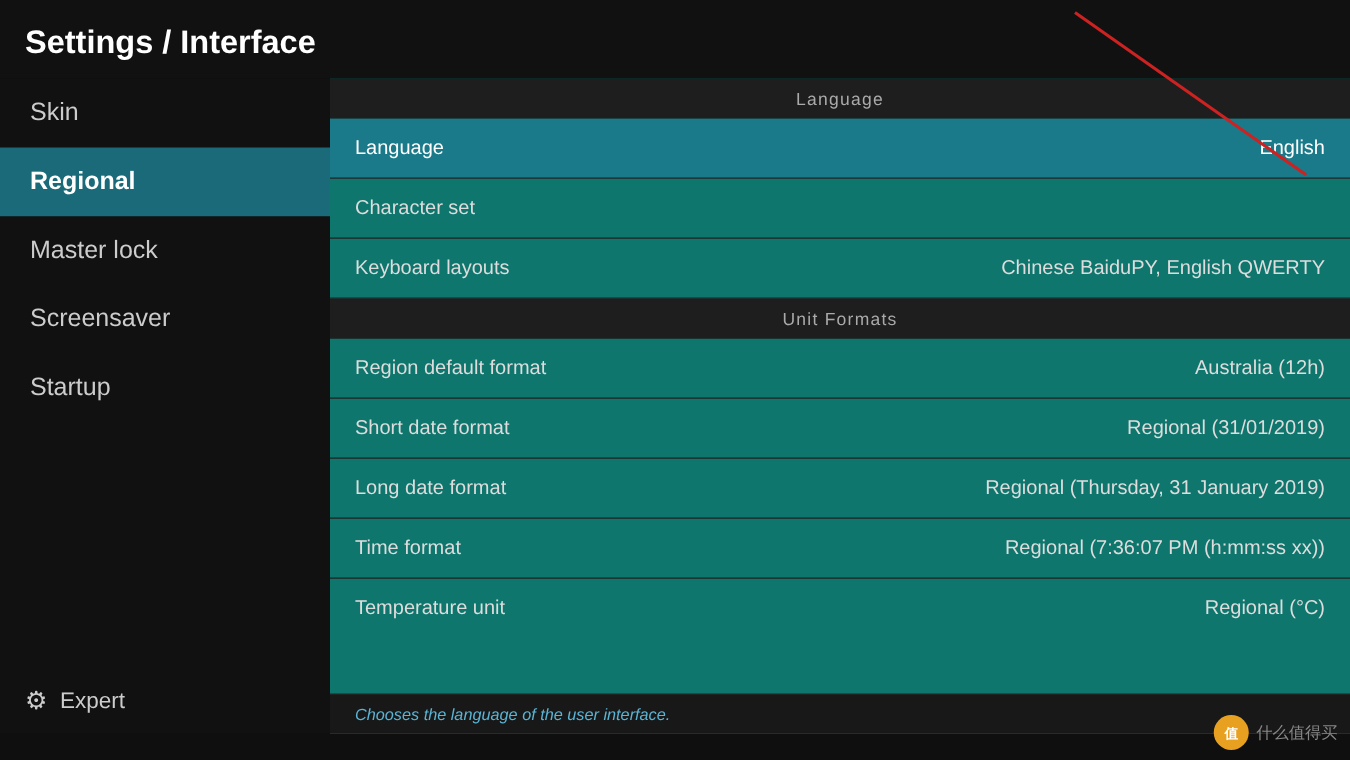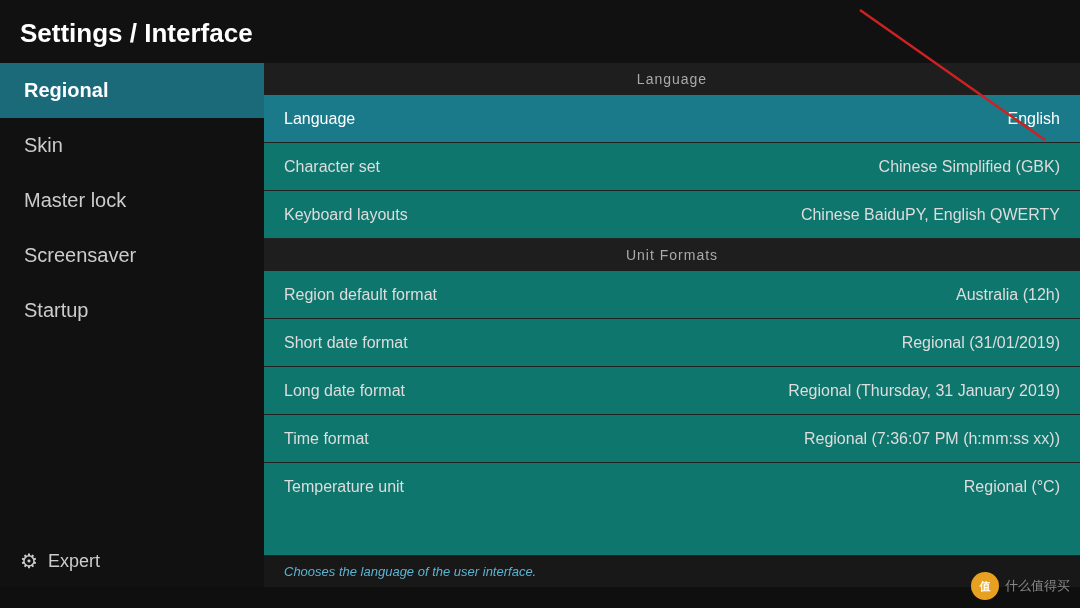--- a/index.html
+++ b/index.html
@@ -172,22 +172,22 @@
 </head>
 <body>
 
 <div class="header">
   <div class="header-title">Settings / Interface</div>
 </div>
 
 <div class="main-layout">
 
   <div class="sidebar">
+    <div class="sidebar-item">Skin</div>
     <div class="sidebar-item active">Regional</div>
-    <div class="sidebar-item">Skin</div>
     <div class="sidebar-item">Master lock</div>
     <div class="sidebar-item">Screensaver</div>
     <div class="sidebar-item">Startup</div>
     <div class="sidebar-spacer"></div>
     <div class="sidebar-expert">
       <span class="gear-icon">⚙</span>
       <span>Expert</span>
     </div>
   </div>
 
@@ -196,21 +196,20 @@
 
       <div class="section-header">Language</div>
 
       <div class="settings-row selected">
         <span class="label">Language</span>
         <span class="value">English</span>
       </div>
 
       <div class="settings-row">
         <span class="label">Character set</span>
-        <span class="value">Chinese Simplified (GBK)</span>
       </div>
 
       <div class="settings-row">
         <span class="label">Keyboard layouts</span>
         <span class="value">Chinese BaiduPY, English QWERTY</span>
       </div>
 
       <div class="section-header">Unit Formats</div>
 
       <div class="settings-row">

